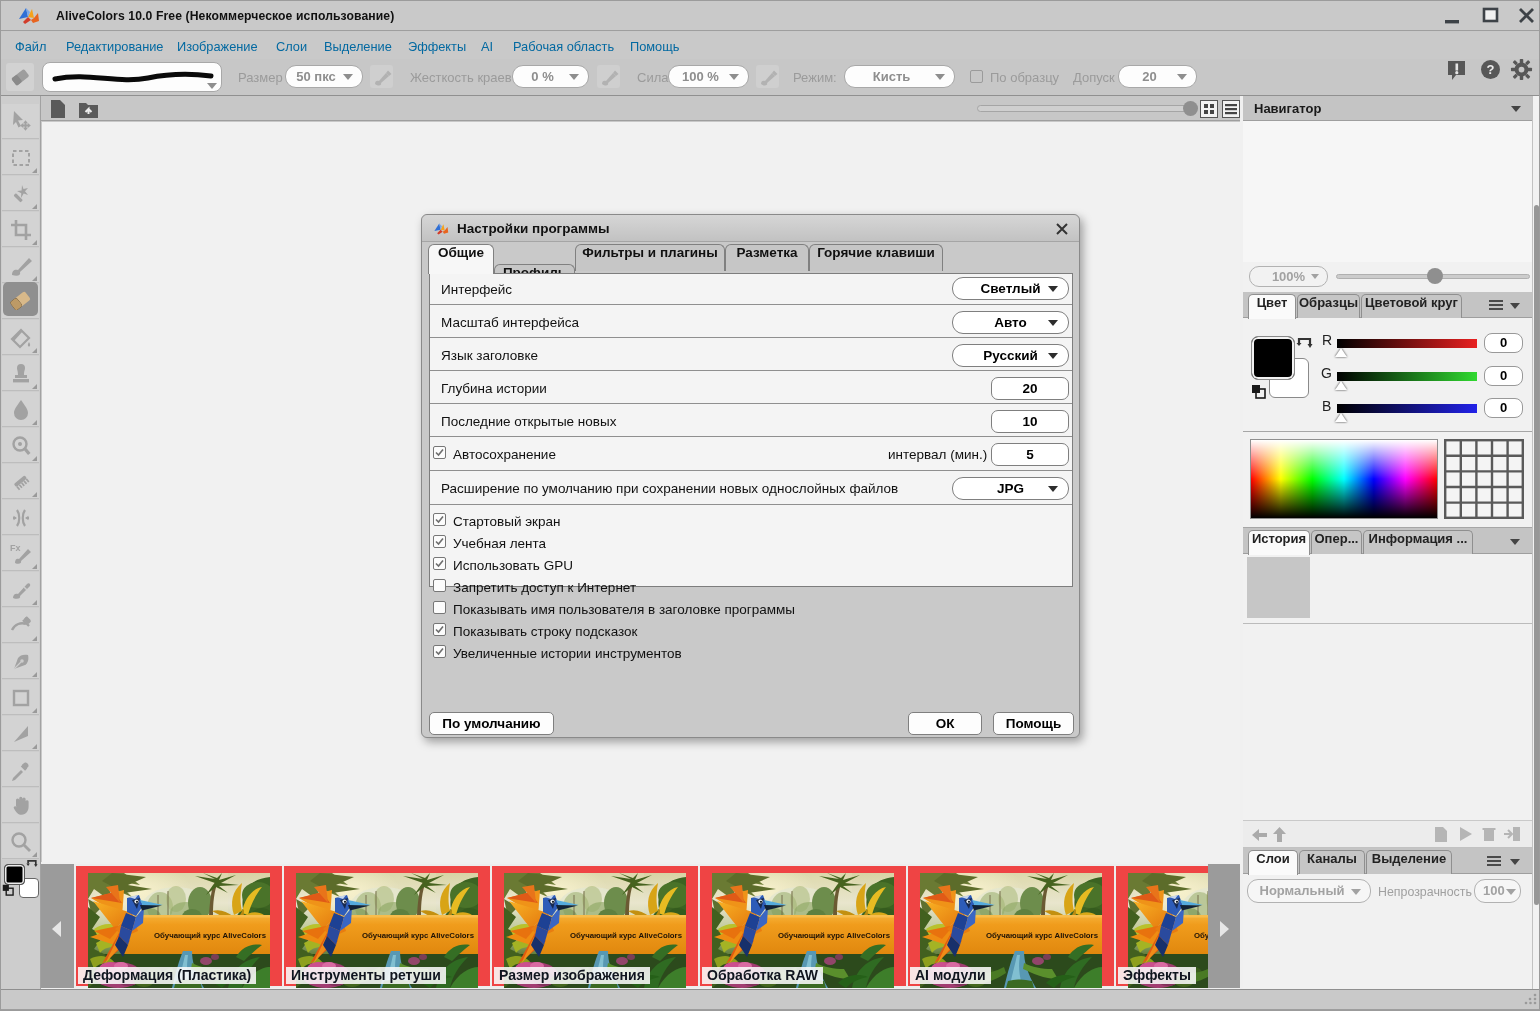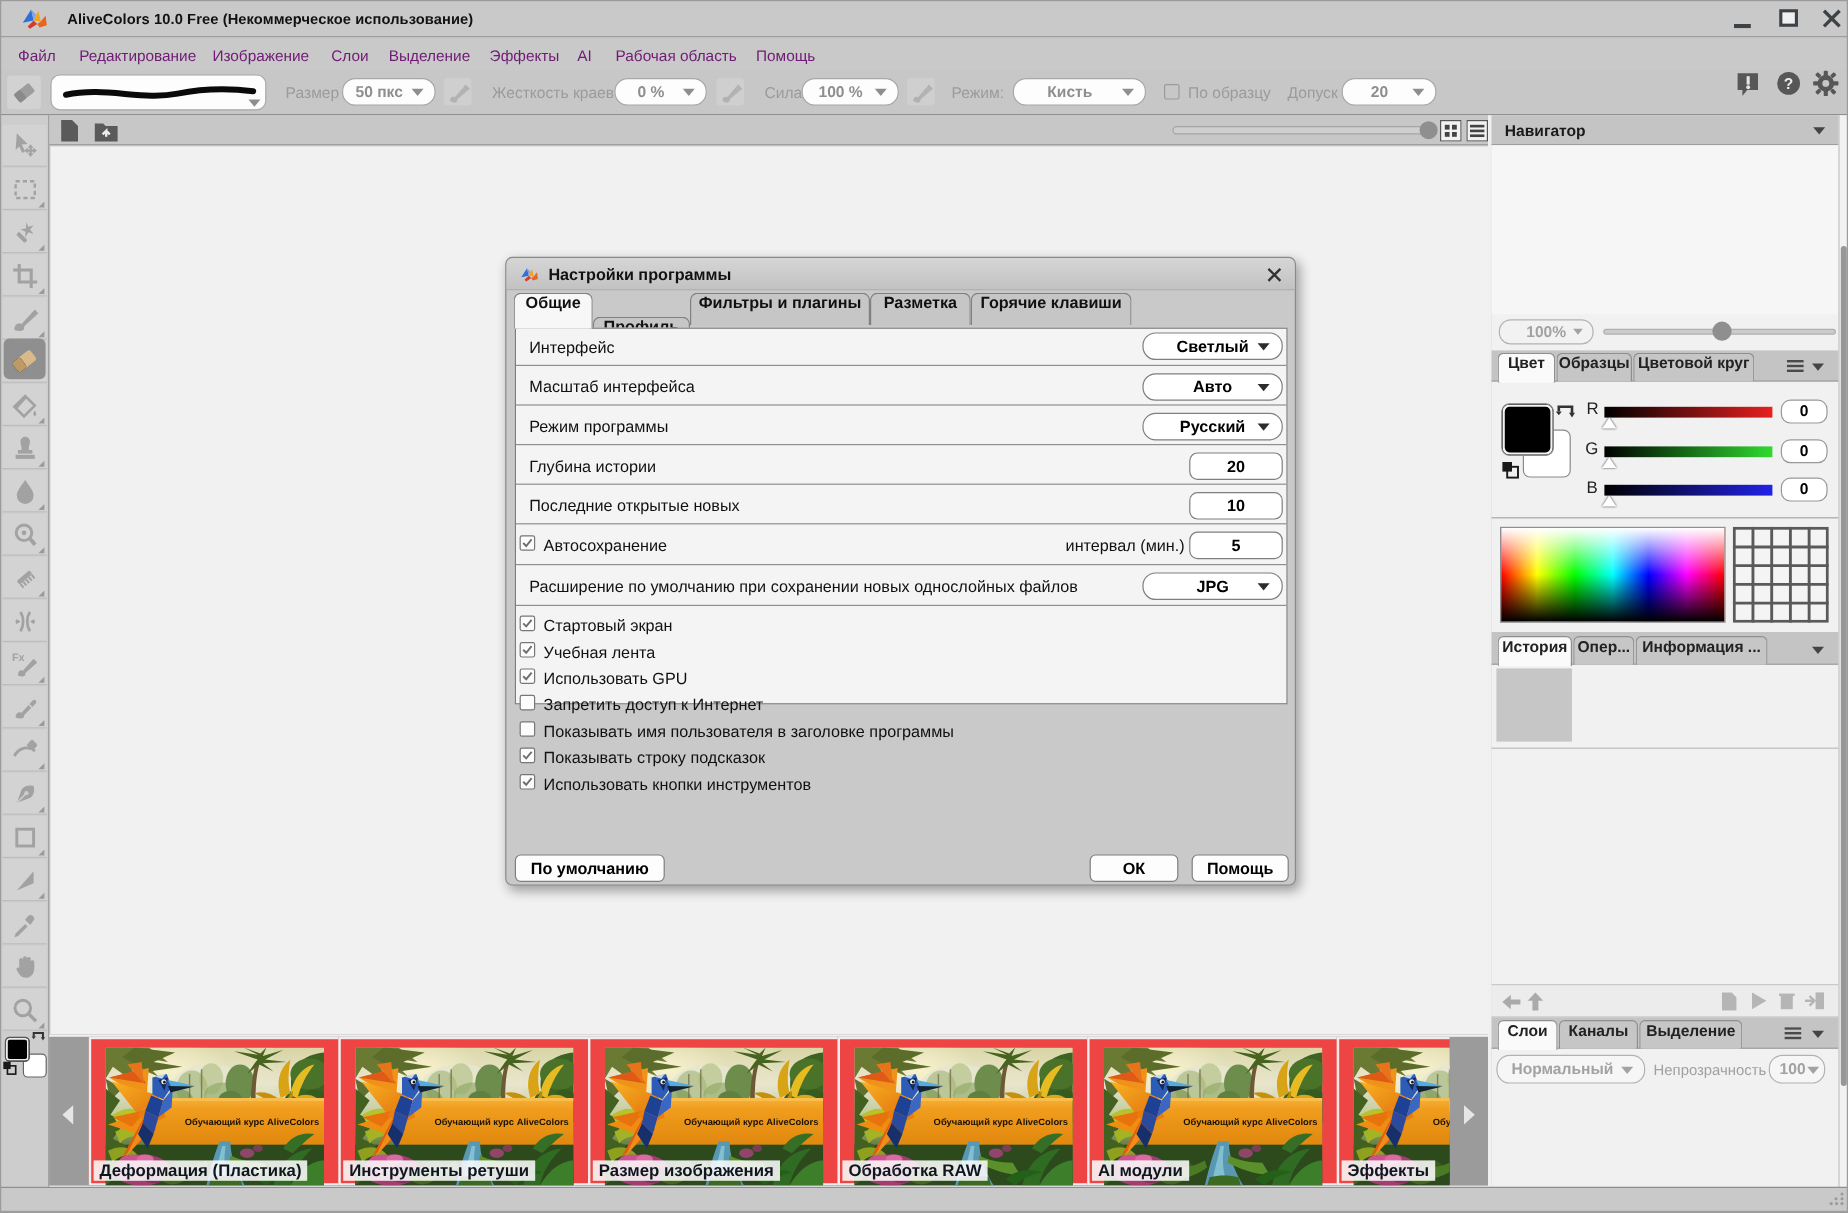--- a/index.html
+++ b/index.html
@@ -7,21 +7,21 @@
   body { font-family:"Liberation Sans", sans-serif; background:#c8c8c8; position:relative; }
   .abs { position:absolute; }
 
   
   #titlebar { left:0; top:0; width:1540px; height:31px; background:#c9c9c9; border-bottom:1px solid #9e9e9e; }
   #titlebar .ttext { position:absolute; left:56px; top:9px; font-size:12.2px; font-weight:bold; color:#111; letter-spacing:0.1px; }
   .winbtn { position:absolute; top:6px; color:#3d4247; }
 
   
   #menubar { left:0; top:32px; width:1540px; height:27px; background:#c9c9c9; }
-  #menubar span { position:absolute; top:7px; font-size:12.8px; color:#701a75; }
+  #menubar span { position:absolute; top:7px; font-size:12.8px; color:#0369a1; }
 
   
   #optbar { left:0; top:59px; width:1540px; height:37px; background:#c7c7c7; border-bottom:1px solid #909090; }
   .optlabel { position:absolute; top:11px; font-size:13px; color:#9b9b9b; }
   .dd { position:absolute; top:65px; height:23px; background:#fdfdfd; border:1px solid #a8a8a8; border-radius:11px; font-size:13px; font-weight:bold; color:#8e8e8e; text-align:center; line-height:21px; padding-right:16px; }
   .dd .arr { position:absolute; right:9px; top:8px; width:0; height:0; border-left:5px solid transparent; border-right:5px solid transparent; border-top:6px solid #8e8e8e; }
   .penbox { position:absolute; top:65px; width:23px; height:23px; background:#cfcfcf; border-radius:3px; }
 
   
   #docbar { left:41px; top:96px; width:1199px; height:25px; background:#c7c7c7; border-bottom:1px solid #9e9e9e; }
@@ -635,21 +635,21 @@
     <div class="drow" style="top:31px;height:33px;"></div>
     <div class="drow" style="top:64px;height:33px;"></div>
     <div class="drow" style="top:97px;height:33px;"></div>
     <div class="drow" style="top:130px;height:33px;"></div>
     <div class="drow" style="top:163px;height:34px;"></div>
     <div class="drow" style="top:197px;height:34px;"></div>
     <span class="dlabel" style="top:8px">Интерфейс</span>
     <div class="ddd" style="left:522px;top:3px;width:117px;">Светлый<span class="arr"></span></div>
     <span class="dlabel" style="top:41px">Масштаб интерфейса</span>
     <div class="ddd" style="left:522px;top:37px;width:117px;">Авто<span class="arr"></span></div>
-    <span class="dlabel" style="top:74px">Режим программы</span>
+    <span class="dlabel" style="top:74px">Язык заголовке</span>
     <div class="ddd" style="left:522px;top:70px;width:117px;">Русский<span class="arr"></span></div>
     <span class="dlabel" style="top:107px">Глубина истории</span>
     <div class="dinput" style="left:561px;top:103px;width:78px;">20</div>
     <span class="dlabel" style="top:140px">Последние открытые новых</span>
     <div class="dinput" style="left:561px;top:136px;width:78px;">10</div>
     <span class="dlabel" style="left:23px;top:173px">Автосохранение</span>
     <span class="dlabel" style="left:458px;top:173px">интервал (мин.)</span>
     <div class="dinput" style="left:561px;top:169px;width:78px;">5</div>
     <span class="dlabel" style="top:207px">Расширение по умолчанию при сохранении новых однослойных файлов</span>
     <div class="ddd" style="left:522px;top:203px;width:117px;">JPG<span class="arr"></span></div>
@@ -657,21 +657,21 @@
         <svg width="11" height="11" viewBox="0 0 11 11">
           <path d="M2 5.5 L4.5 8 L9 2.5" stroke="#6e6e6e" stroke-width="1.6" fill="none"></path>
         </svg>
       </div>
     <span class="dlabel" style="left:23px;top:240px">Стартовый экран</span>
     <span class="dlabel" style="left:23px;top:262px">Учебная лента</span>
     <span class="dlabel" style="left:23px;top:284px">Использовать GPU</span>
     <span class="dlabel" style="left:23px;top:306px">Запретить доступ к Интернет</span>
     <span class="dlabel" style="left:23px;top:328px">Показывать имя пользователя в заголовке программы</span>
     <span class="dlabel" style="left:23px;top:350px">Показывать строку подсказок</span>
-    <span class="dlabel" style="left:23px;top:372px">Использовать кнопки инструментов</span>
+    <span class="dlabel" style="left:23px;top:372px">Увеличенные истории инструментов</span>
     <div class="cb" style="left:3px;top:239px;">
         <svg width="11" height="11" viewBox="0 0 11 11">
           <path d="M2 5.5 L4.5 8 L9 2.5" stroke="#6e6e6e" stroke-width="1.6" fill="none"></path>
         </svg>
       </div>
     <div class="cb" style="left:3px;top:261px;">
         <svg width="11" height="11" viewBox="0 0 11 11">
           <path d="M2 5.5 L4.5 8 L9 2.5" stroke="#6e6e6e" stroke-width="1.6" fill="none"></path>
         </svg>
       </div>

